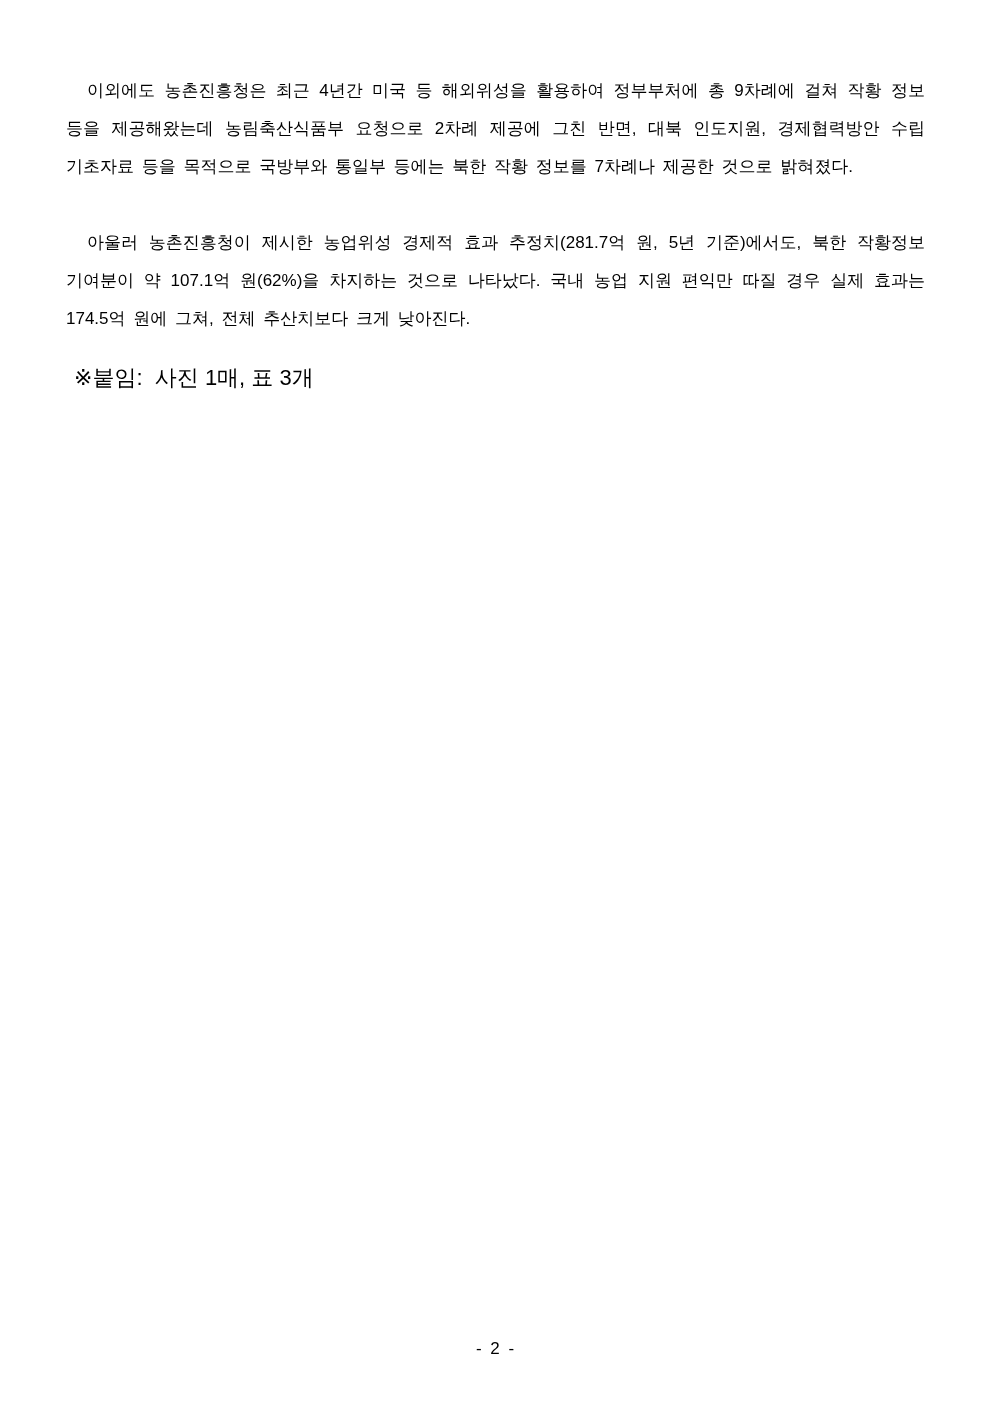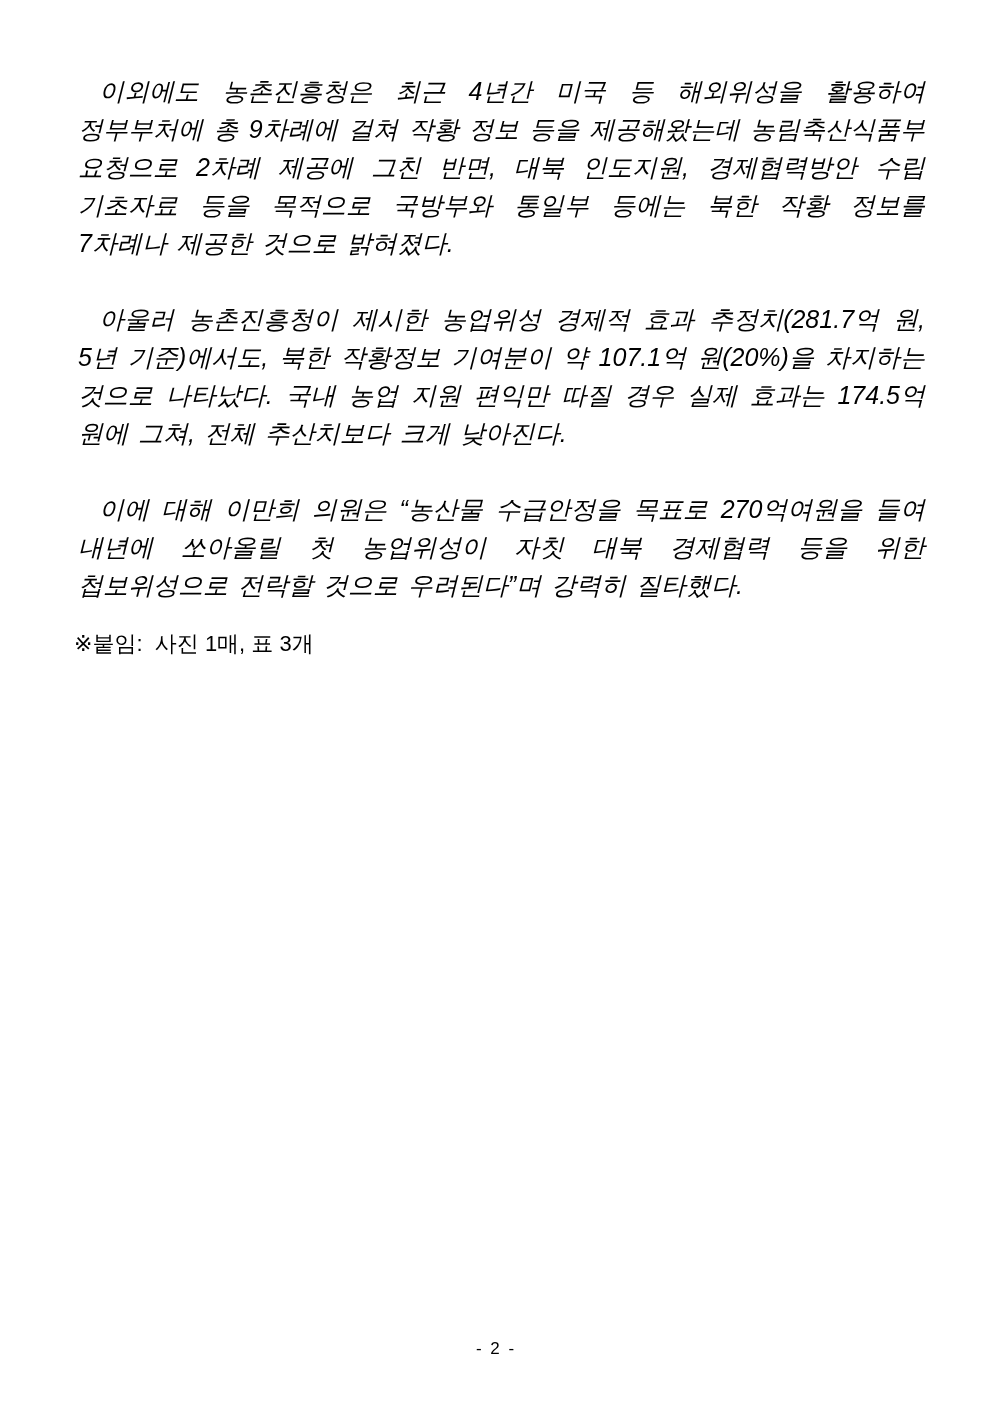--- a/index.html
+++ b/index.html
@@ -16,28 +16,27 @@
     font-family: "Liberation Sans", "DejaVu Sans", sans-serif;
     overflow: hidden;
   }
   .content {
     position: absolute;
     top: 72px;
     left: 66px;
     width: 859px;
   }
   .para {
-    margin: 0 0 38px 12px;
-    font-size: 25px;
+    margin: 0 0 38px 0;
+    font-size: 17px;
     line-height: 38px;
     text-align: justify;
     text-indent: 21px;
     word-break: keep-all;
     word-spacing: 3px;
-    font-style: italic;
   }
   .attachment-note {
     margin: -10px 0 0 0;
     font-size: 22px;
     line-height: 24px;
     white-space: pre-wrap;
     text-indent: 8px;
   }
   .page-number {
     position: absolute;
@@ -48,18 +47,17 @@
     font-size: 17px;
     letter-spacing: 2px;
   }
 </style>
 </head>
 <body>
 
 <div class="page">
   <div class="content">
     <p class="para">이외에도 농촌진흥청은 최근 4년간 미국 등 해외위성을 활용하여 정부부처에 총 9차례에 걸쳐 작황 정보 등을 제공해왔는데 농림축산식품부 요청으로 2차례 제공에 그친 반면, 대북 인도지원, 경제협력방안 수립 기초자료 등을 목적으로 국방부와 통일부 등에는 북한 작황 정보를 7차례나 제공한 것으로 밝혀졌다.</p>
-    <p class="para">아울러 농촌진흥청이 제시한 농업위성 경제적 효과 추정치(281.7억 원, 5년 기준)에서도, 북한 작황정보 기여분이 약 107.1억 원(20%)을 차지하는 것으로 나타났다. 국내 농업 지원 편익만 따질 경우 실제 효과는 174.5억 원에 그쳐, 전체 추산치보다 크게 낮아진다.</p>
-    <p class="para">이에 대해 이만희 의원은 “농산물 수급안정을 목표로 270억여원을 들여 내년에 쏘아올릴 첫 농업위성이 자칫 대북 경제협력 등을 위한 첩보위성으로 전락할 것으로 우려된다”며 강력히 질타했다.</p>
+    <p class="para">아울러 농촌진흥청이 제시한 농업위성 경제적 효과 추정치(281.7억 원, 5년 기준)에서도, 북한 작황정보 기여분이 약 107.1억 원(62%)을 차지하는 것으로 나타났다. 국내 농업 지원 편익만 따질 경우 실제 효과는 174.5억 원에 그쳐, 전체 추산치보다 크게 낮아진다.</p>
     <p class="attachment-note">※붙임:  사진 1매, 표 3개</p>
   </div>
   <div class="page-number">- 2 -</div>
 </div>
 
 </body></html>

